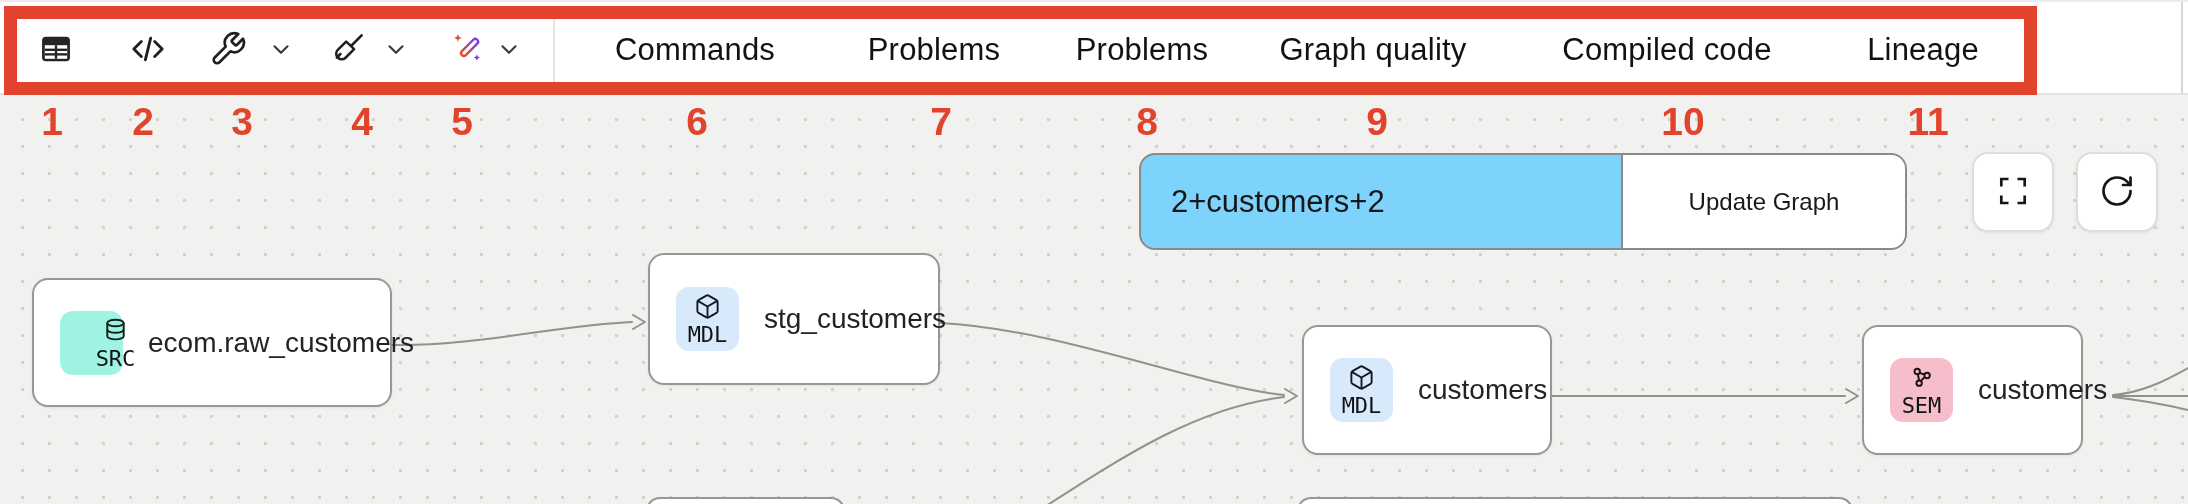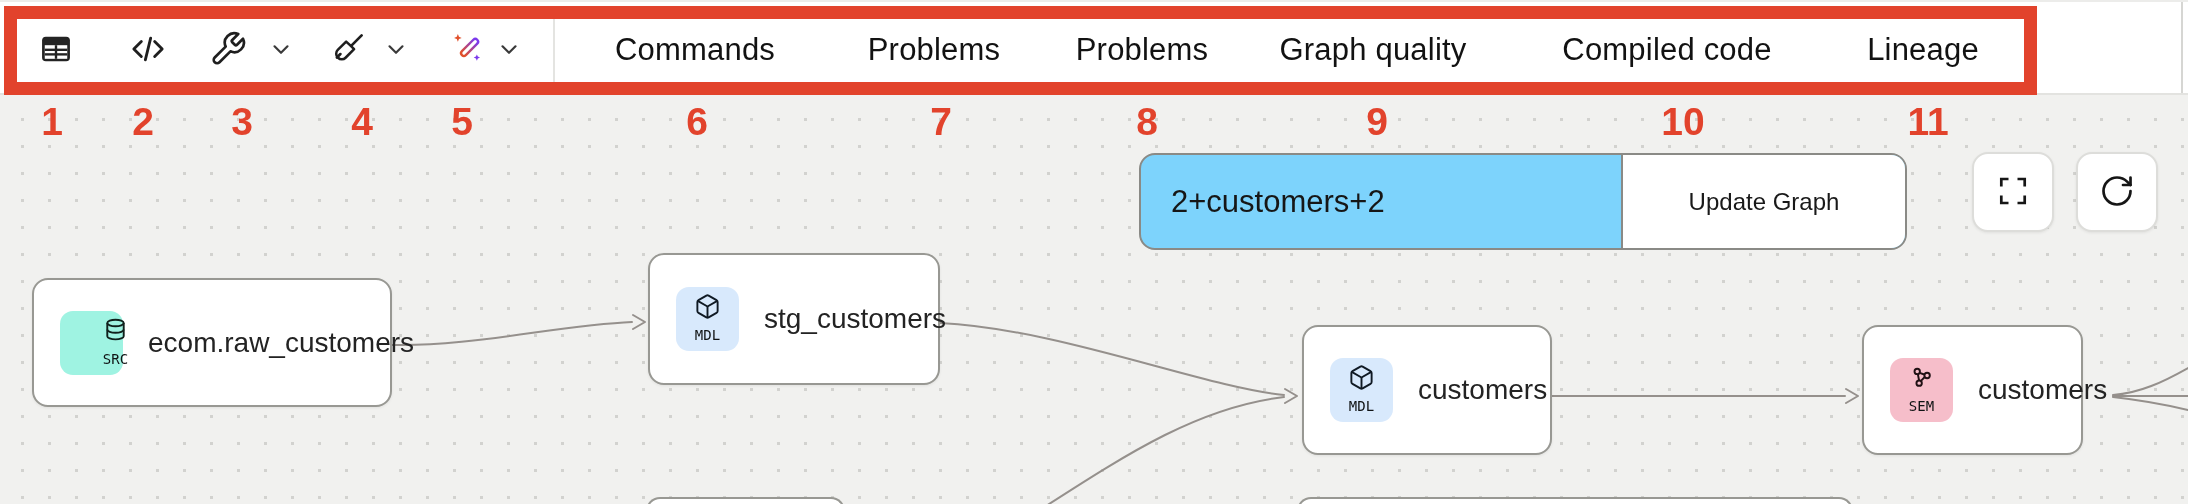--- a/index.html
+++ b/index.html
@@ -51,21 +51,21 @@
   .node {
     position:absolute; background:#fff; border:2px solid #989893; border-radius:16px;
     box-shadow:0 1px 3px rgba(0,0,0,.07);
     display:flex; align-items:center; padding-left:26px; cursor:pointer;
   }
   .badge {
     width:63px; height:64px; border-radius:13px; flex:0 0 auto;
     display:flex; flex-direction:column; align-items:center; justify-content:center;
     gap:1px; color:#16201E;
   }
-  .badge .blabel { font-family:"DejaVu Sans Mono", monospace; font-size:14px; line-height:20px; color:#101314; }
+  .badge .blabel { font-family:"DejaVu Sans Mono", monospace; font-size:22px; line-height:20px; color:#101314; }
   .nlabel { font-size:28px; color:#232323; margin-left:25px; white-space:nowrap; }
   .partial-node {
     position:absolute; height:26px; background:#fff;
     border:2px solid #989893; border-radius:14px 14px 0 0; border-bottom:none;
   }
 
   
   .filter-group {
     position:absolute; left:1128px; top:153px; width:768px; height:97px;
     background:#7dd3fc; border:2px solid #8A8A86; border-radius:16px;

